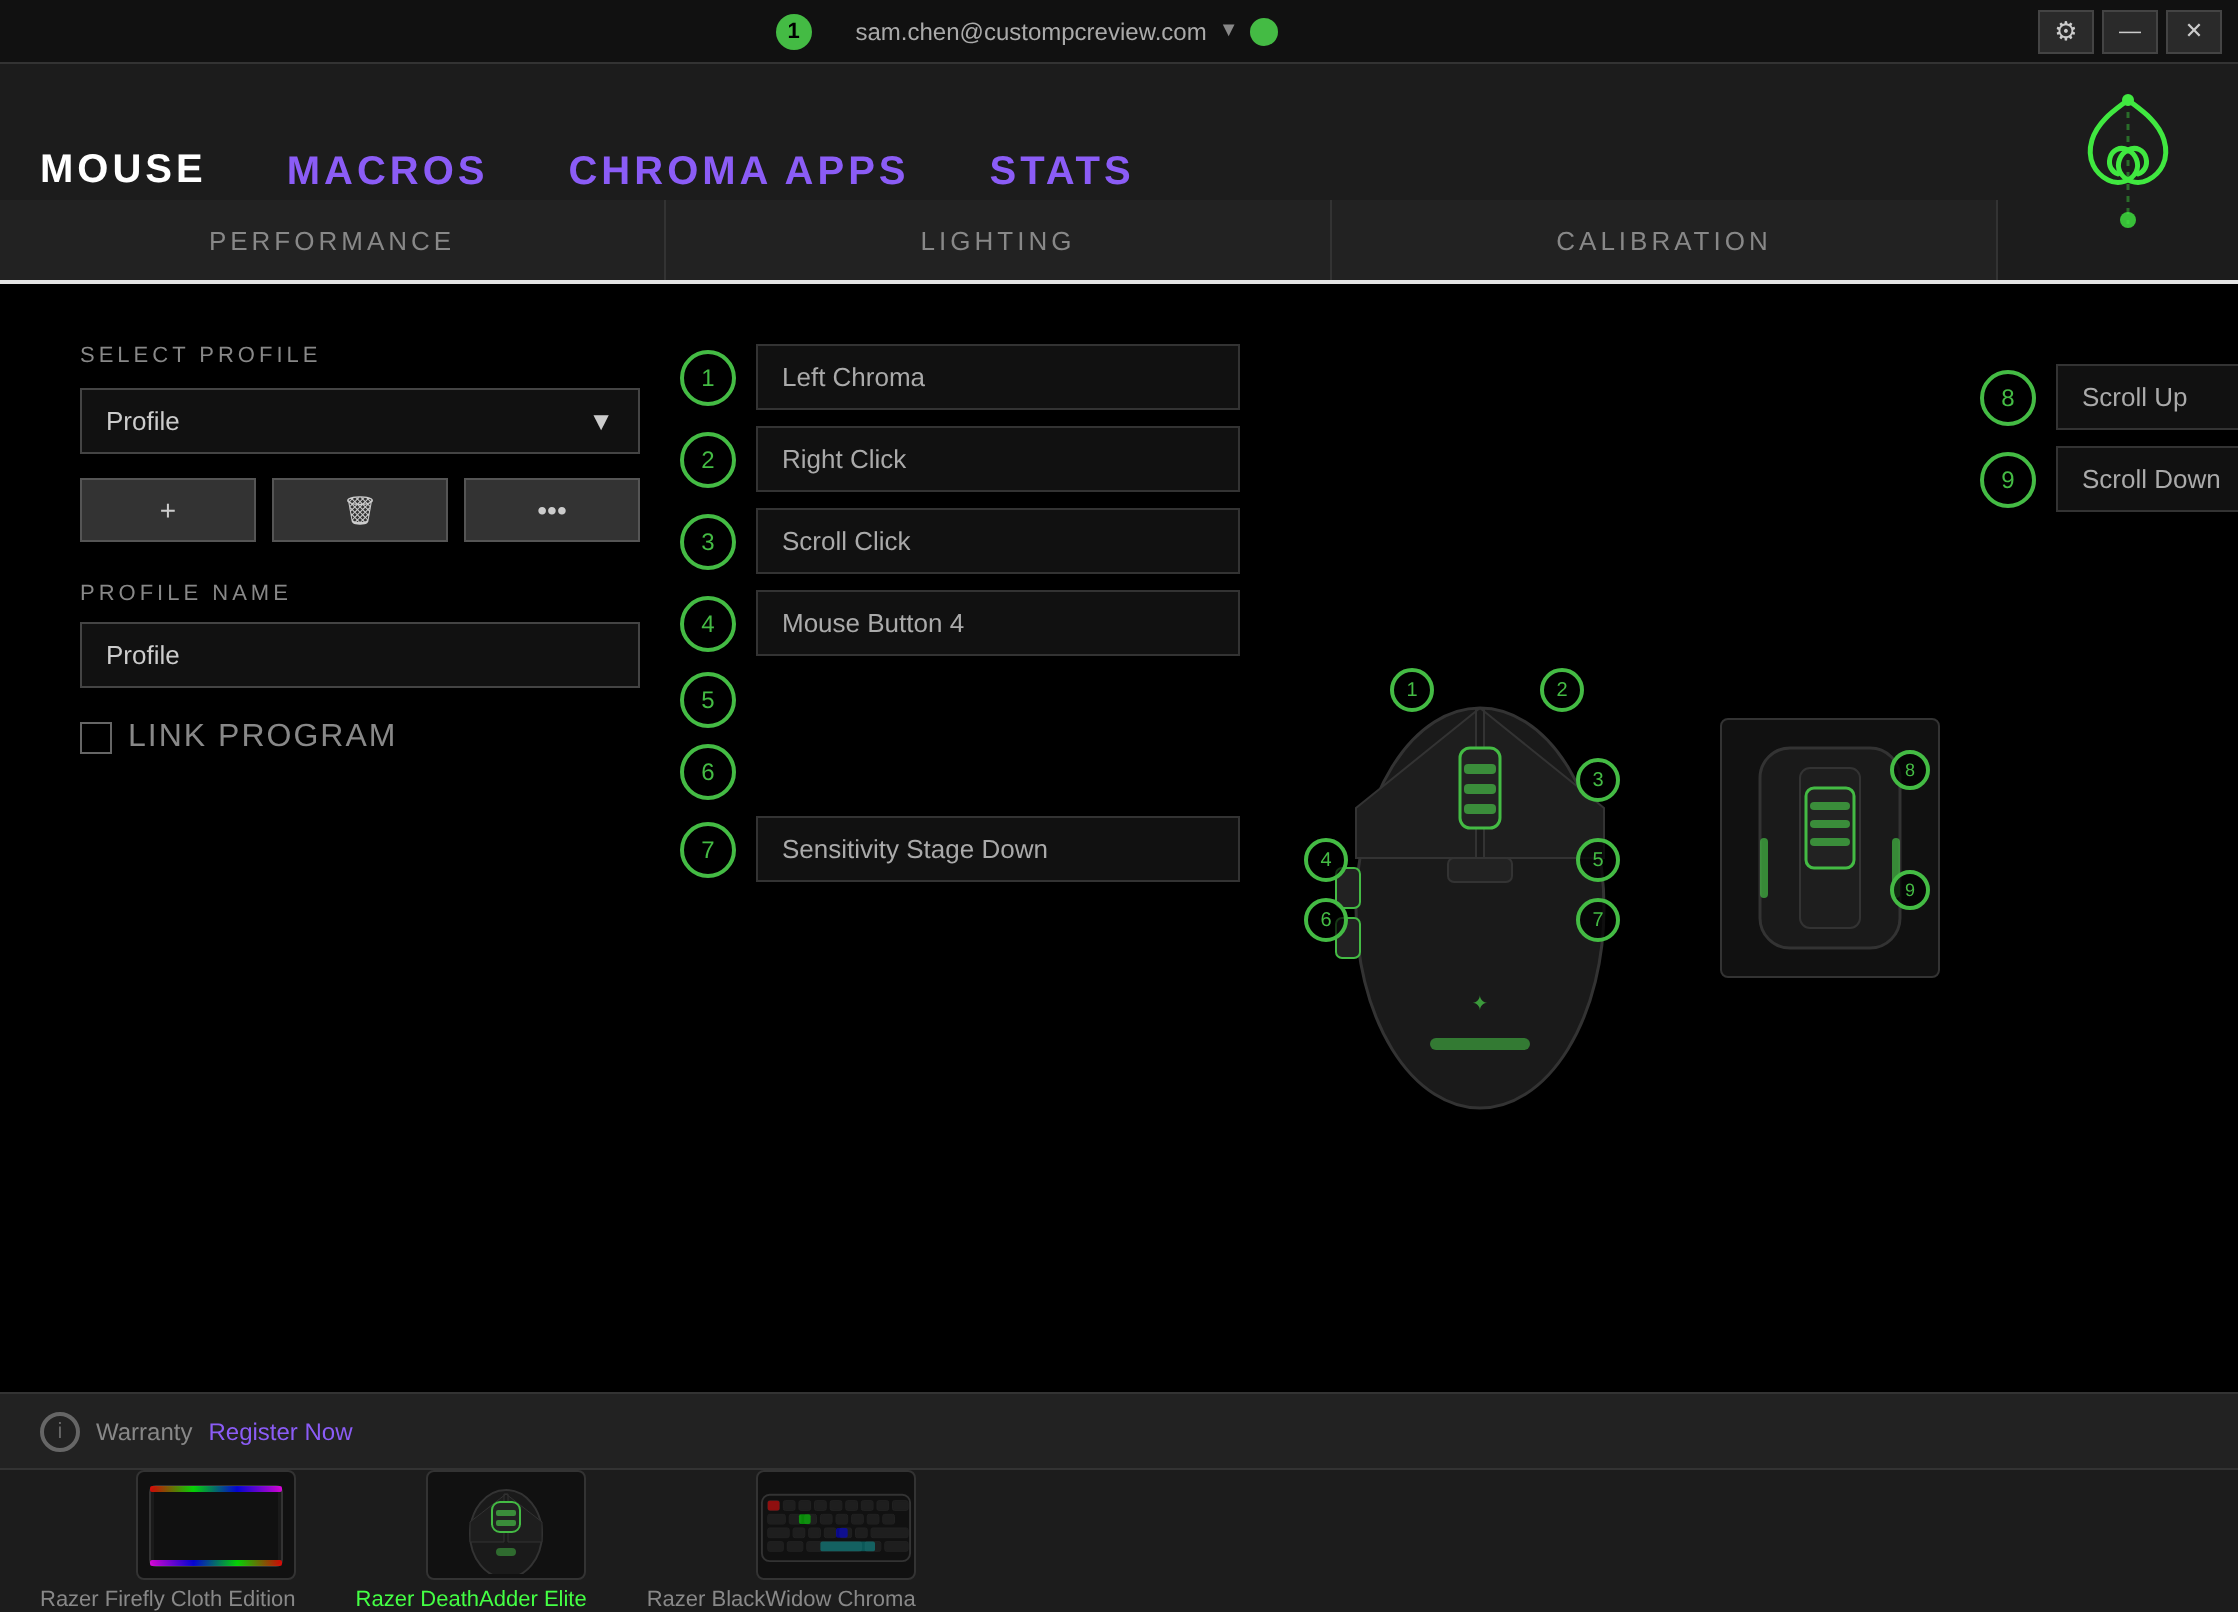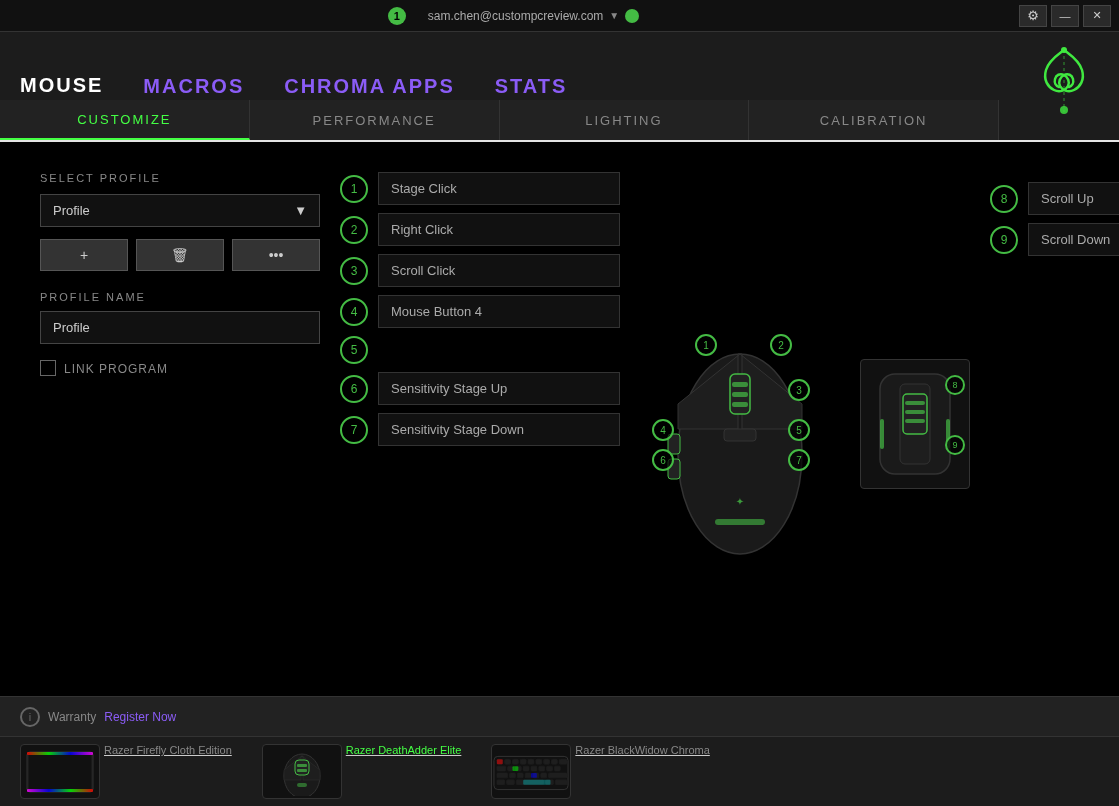--- a/index.html
+++ b/index.html
@@ -176,22 +176,22 @@
       width: 100%;
       background: #111;
       border: 1px solid #444;
       color: #ccc;
       padding: 8px 12px;
       font-size: 13px;
       margin-bottom: 16px;
       outline: none;
     }
     .link-program {
-      display: flex; align-items: flex-end; gap: 8px;
-      font-size: 12px; letter-spacing: 1px; color: #888; text-transform: uppercase;
+      display: flex; align-items: center; gap: 8px;
+      font-size: 16px; letter-spacing: 1px; color: #888; text-transform: uppercase;
       cursor: pointer;
     }
     .link-checkbox {
       width: 16px; height: 16px;
       border: 1px solid #666;
       background: transparent;
     }
 
     
     .buttons-panel {
@@ -281,25 +281,24 @@
     .devices-bar {
       flex: 1;
       display: flex;
       align-items: center;
       padding: 0 20px;
       gap: 30px;
       background: #1c1c1c;
     }
     .device-item {
       display: flex;
-      flex-direction: row;
-      align-items: flex-start;
+      flex-direction: column;
+      align-items: flex-end;
       gap: 4px;
       cursor: pointer;
-      text-decoration: underline;
     }
     .device-thumb {
       width: 80px; height: 55px;
       border: 1px solid #333;
       background: #111;
       display: flex; align-items: center; justify-content: center;
       border-radius: 4px;
       overflow: hidden;
     }
     .device-name {
@@ -357,21 +356,20 @@
 </div>
 
 <div class="top-nav">
   <div class="nav-tabs">
     <div class="nav-tab active">MOUSE</div>
     <div class="nav-tab">MACROS</div>
     <div class="nav-tab">CHROMA APPS</div>
     <div class="nav-tab">STATS</div>
   </div>
   <div class="sub-tabs">
-    <div class="sub-tab active">CUSTOMIZE</div>
     <div class="sub-tab">PERFORMANCE</div>
     <div class="sub-tab">LIGHTING</div>
     <div class="sub-tab">CALIBRATION</div>
   </div>
   <div class="razer-logo">
 
     <svg width="80" height="80" viewBox="0 0 80 80" fill="none" xmlns="http://www.w3.org/2000/svg">
       <g opacity="0.9">
 
         <path d="M40 8 C45 12, 55 18, 58 28 C61 38, 56 45, 50 48 C44 51, 38 48, 36 44 C34 40, 36 35, 40 33 C44 31, 48 33, 49 37 C50 41, 48 44, 45 45" stroke="#44ff44" stroke-width="2.5" fill="none" stroke-linecap="round"></path>
@@ -402,40 +400,39 @@
       <input class="profile-name-input" type="text" value="Profile" style="">
       <div class="link-program">
         <div class="link-checkbox"></div>
         <span>LINK PROGRAM</span>
       </div>
     </div>
 
     <div class="buttons-panel">
       <div class="button-row">
         <div class="btn-number">1</div>
-        <div class="btn-label">Stage Click</div>
+        <div class="btn-label">Left Chroma</div>
       </div>
       <div class="button-row">
         <div class="btn-number">2</div>
         <div class="btn-label">Right Click</div>
       </div>
       <div class="button-row">
         <div class="btn-number">3</div>
         <div class="btn-label">Scroll Click</div>
       </div>
       <div class="button-row">
         <div class="btn-number">4</div>
         <div class="btn-label">Mouse Button 4</div>
       </div>
       <div class="button-row">
         <div class="btn-number">5</div>
       </div>
       <div class="button-row">
         <div class="btn-number">6</div>
-        <div class="btn-label">Sensitivity Stage Up</div>
       </div>
       <div class="button-row">
         <div class="btn-number">7</div>
         <div class="btn-label">Sensitivity Stage Down</div>
       </div>
     </div>
 
     <div class="mouse-area">
       <div style="position:relative;width:200px;height:300px;">
         

